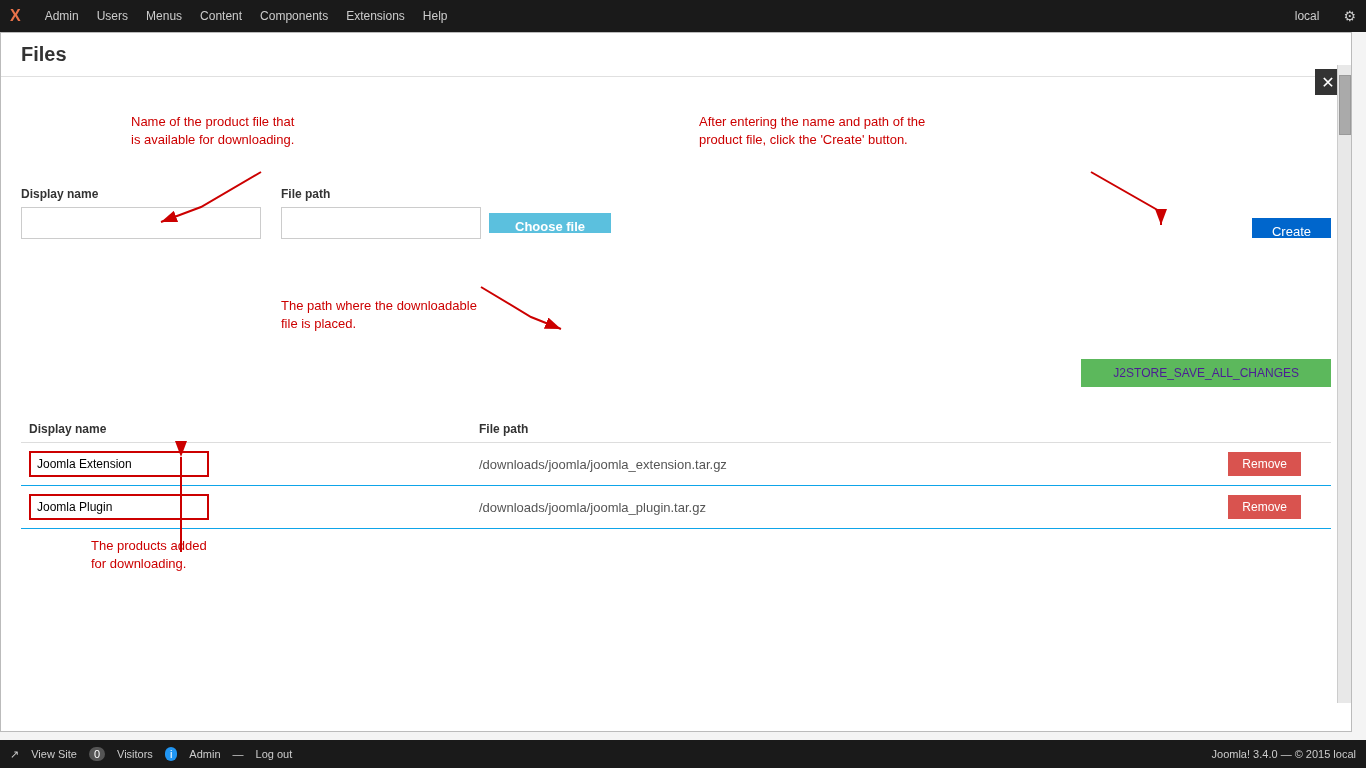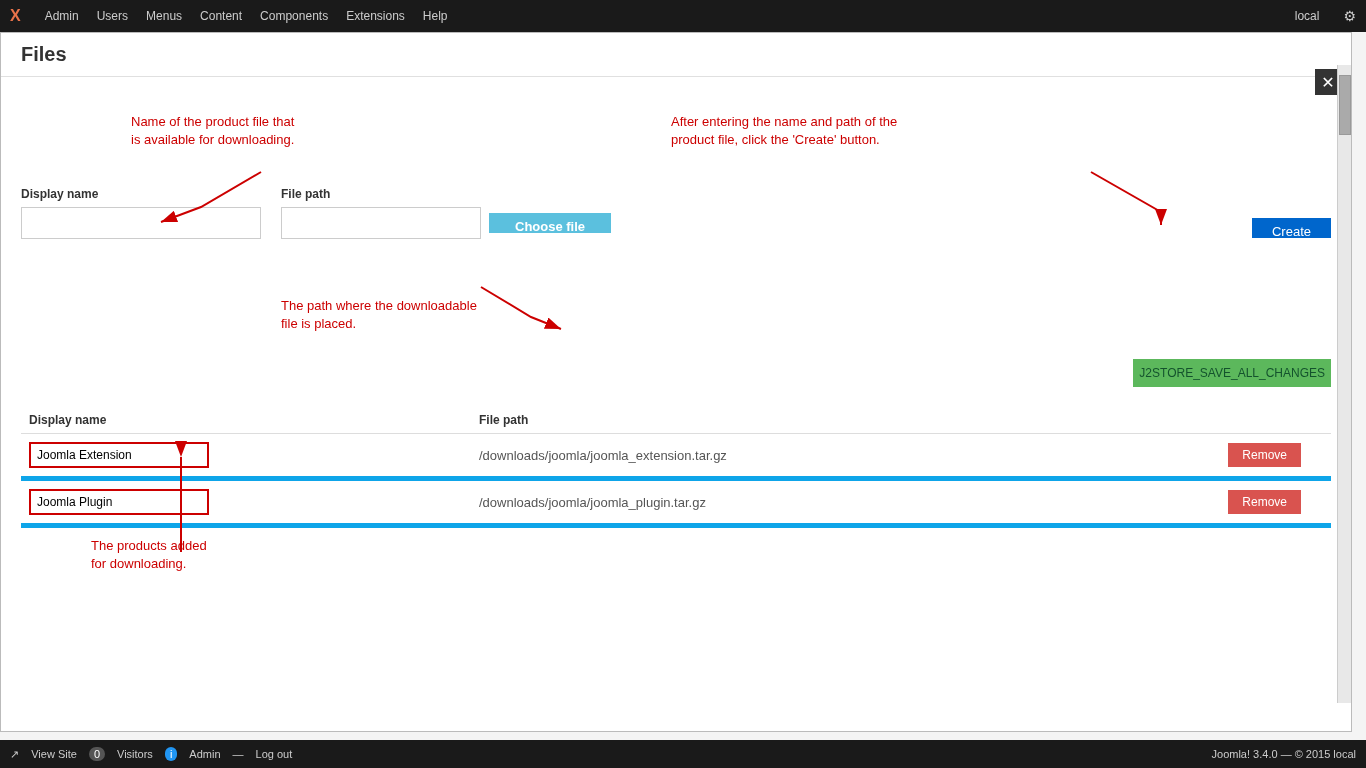--- a/index.html
+++ b/index.html
@@ -111,46 +111,46 @@
       font-size: 13px;
       cursor: pointer;
       height: 20px;
       margin-left: auto;
       align-self: flex-end;
     }
 
     
     .btn-save-all {
       background: #5cb85c;
-      color: #14532d;
-      border: none;
-      padding: 7px 6px;
+      color: #4c1d95;
+      border: none;
+      padding: 7px 32px;
       font-size: 12px;
       cursor: pointer;
       float: right;
-      margin-bottom: 10px;
+      margin-bottom: 19px;
     }
 
     
     .files-table {
       width: 100%;
       border-collapse: collapse;
       margin-top: 10px;
     }
     .files-table th {
       text-align: left;
       font-size: 12px;
       font-weight: bold;
       color: #333;
       padding: 6px 8px;
       border-bottom: 1px solid #ddd;
     }
     .files-table td {
       padding: 8px 8px;
-      border-bottom: 5px solid #0ea5e9;
+      border-bottom: 1px solid #0ea5e9;
       vertical-align: middle;
     }
     .files-table input[type="text"] {
       border: 1px solid #ccc;
       padding: 4px 6px;
       font-size: 12px;
       width: 180px;
     }
 
     .btn-remove {
@@ -194,21 +194,21 @@
       background: #aaa;
       position: absolute;
       top: 10px;
       left: 1px;
       border: 1px solid #999;
     }
 
     
     .callout-1 { top: 36px; left: 130px; font-size: 13px; }
     .callout-2 { top: 190px; left: 280px; font-size: 13px; }
-    .callout-3 { top: 36px; left: 670px; font-size: 13px; }
+    .callout-3 { top: 36px; left: 698px; font-size: 13px; }
     .callout-4 { top: 440px; left: 100px; font-size: 13px; }
 
     .section-clearfix::after { content: ''; display: table; clear: both; }
   </style>
 </head>
 <body>
 
 <div class="navbar">
   <span class="joomla-logo">X</span>
   <span>Admin</span>

